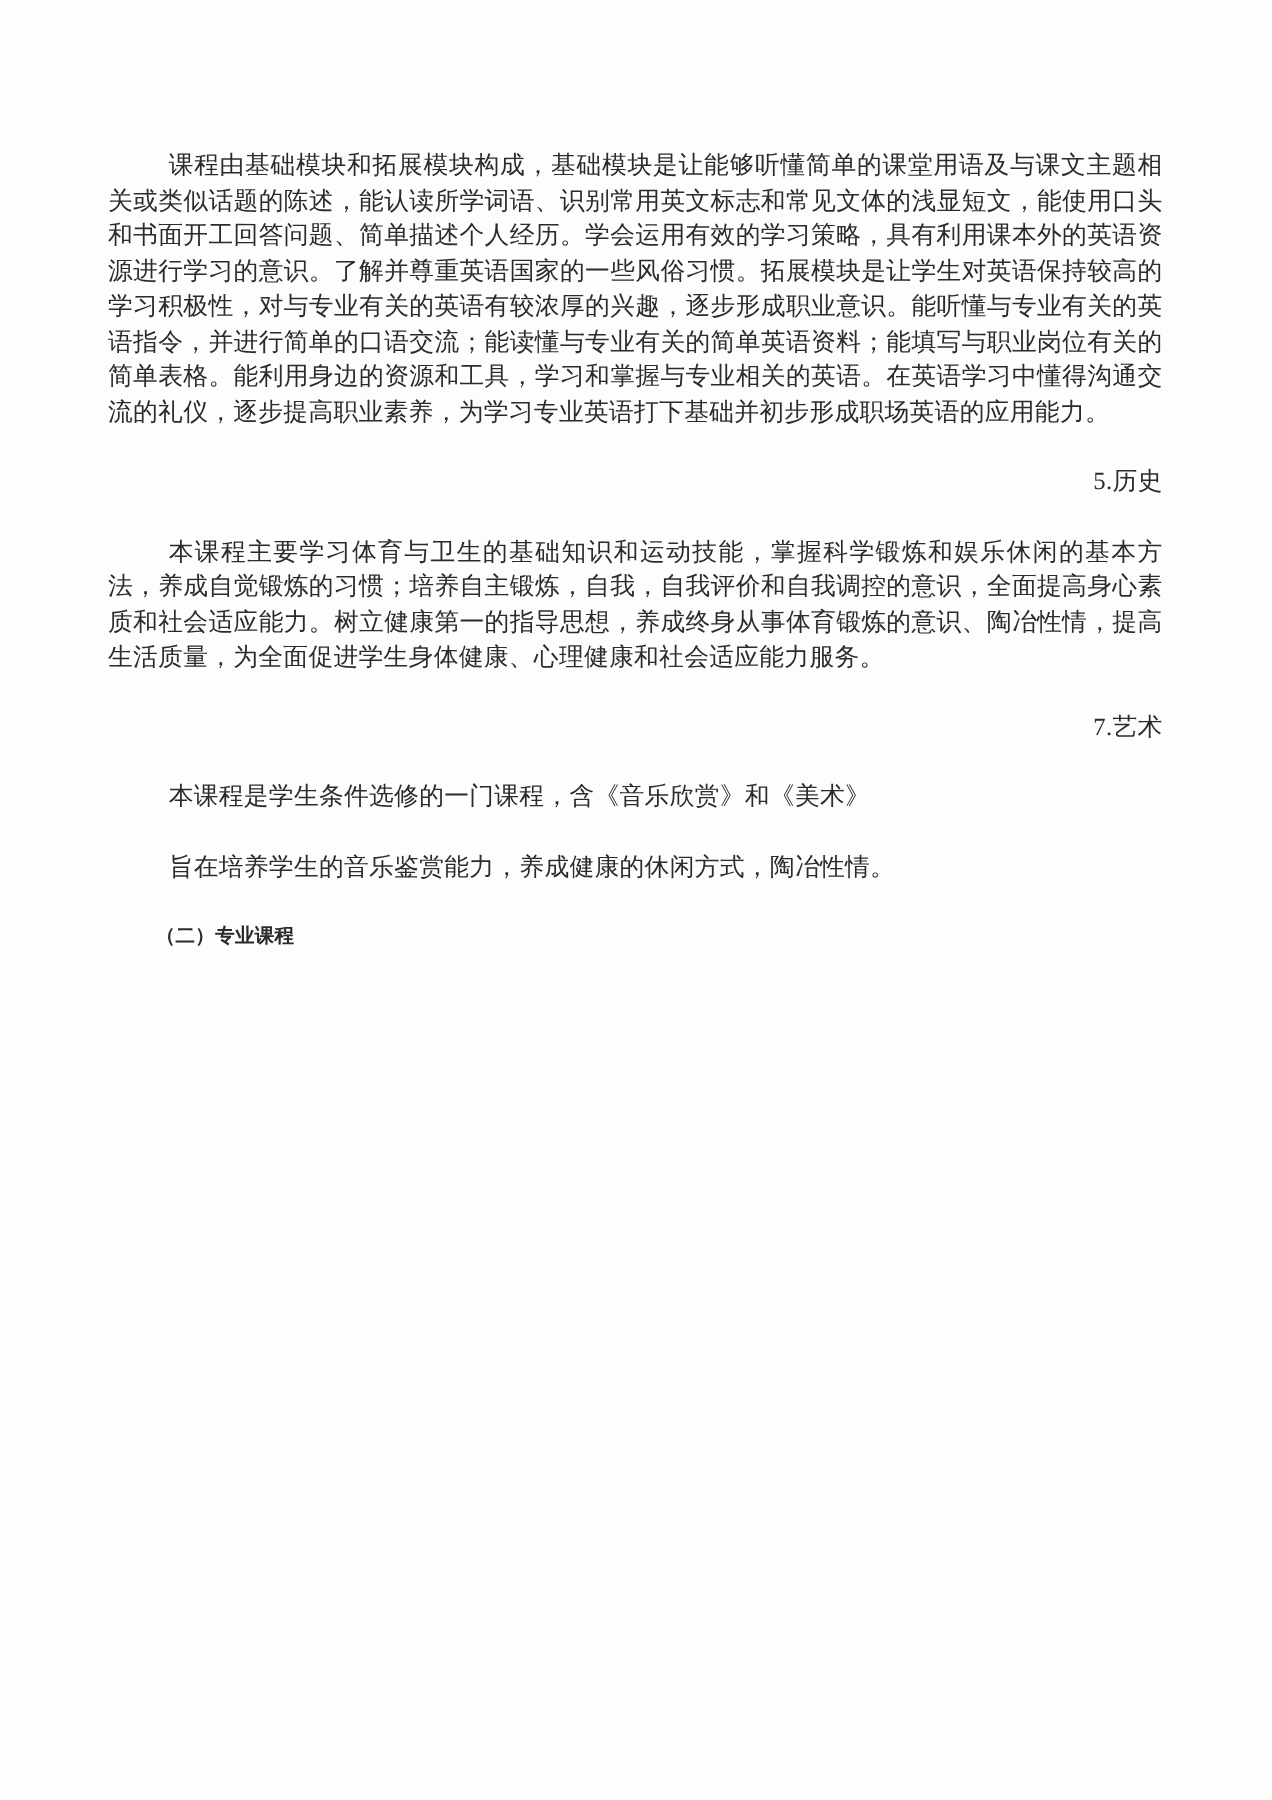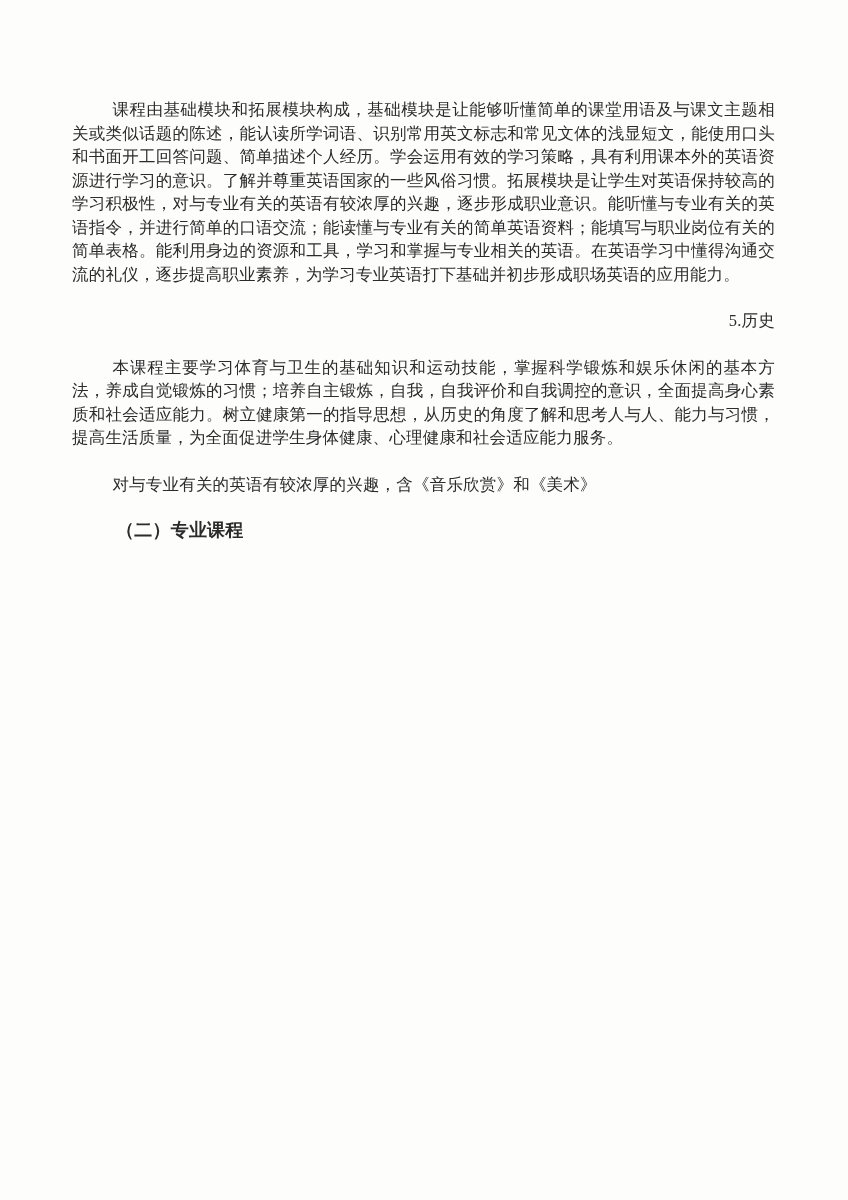--- a/index.html
+++ b/index.html
@@ -38,44 +38,46 @@
     margin: 0 0 23px 0;
     font-size: 16.5px;
     line-height: 23.5px;
     font-weight: normal;
     text-indent: 2.45em;
     letter-spacing: 0.2px;
     text-align: right;
   }
   .bold-heading {
     margin: 0 0 23px 0;
-    font-size: 18px;
+    font-size: 13px;
     line-height: 23.5px;
     font-weight: bold;
     text-indent: 2.45em;
     letter-spacing: 0.2px;
   }
 </style>
 </head>
 <body>
 
 <div class="page">
   <div class="doc-body">
 
     <p class="para">课程由基础模块和拓展模块构成，基础模块是让能够听懂简单的课堂用语及与课文主题相关或类似话题的陈述，能认读所学词语、识别常用英文标志和常见文体的浅显短文，能使用口头和书面开工回答问题、简单描述个人经历。学会运用有效的学习策略，具有利用课本外的英语资源进行学习的意识。了解并尊重英语国家的一些风俗习惯。拓展模块是让学生对英语保持较高的学习积极性，对与专业有关的英语有较浓厚的兴趣，逐步形成职业意识。能听懂与专业有关的英语指令，并进行简单的口语交流；能读懂与专业有关的简单英语资料；能填写与职业岗位有关的简单表格。能利用身边的资源和工具，学习和掌握与专业相关的英语。在英语学习中懂得沟通交流的礼仪，逐步提高职业素养，为学习专业英语打下基础并初步形成职场英语的应用能力。</p>
 
     <h3 class="section-heading">5.历史</h3>
 
 
 
-    <p class="para">本课程主要学习体育与卫生的基础知识和运动技能，掌握科学锻炼和娱乐休闲的基本方法，养成自觉锻炼的习惯；培养自主锻炼，自我，自我评价和自我调控的意识，全面提高身心素质和社会适应能力。树立健康第一的指导思想，从历史的角度了解和思考人与人、能力与习惯，提高生活质量，为全面促进学生身体健康、心理健康和社会适应能力服务。</p>
+    <p class="para">本课程主要学习体育与卫生的基础知识和运动技能，掌握科学锻炼和娱乐休闲的基本方法，养成自觉锻炼的习惯；培养自主锻炼，自我，自我评价和自我调控的意识，全面提高身心素质和社会适应能力。树立健康第一的指导思想，养成终身从事体育锻炼的意识、陶冶性情，提高生活质量，为全面促进学生身体健康、心理健康和社会适应能力服务。</p>
+
+    <h3 class="section-heading">7.艺术</h3>
+
+    <p class="para">本课程是学生条件选修的一门课程，含《音乐欣赏》和《美术》</p>
 
 
-    <p class="para">对与专业有关的英语有较浓厚的兴趣，含《音乐欣赏》和《美术》</p>
-
-
+    <p class="para">旨在培养学生的音乐鉴赏能力，养成健康的休闲方式，陶冶性情。</p>
 
 
 
     <h3 class="bold-heading">（二）专业课程</h3>
 
   </div>
 </div>
 
 </body></html>

